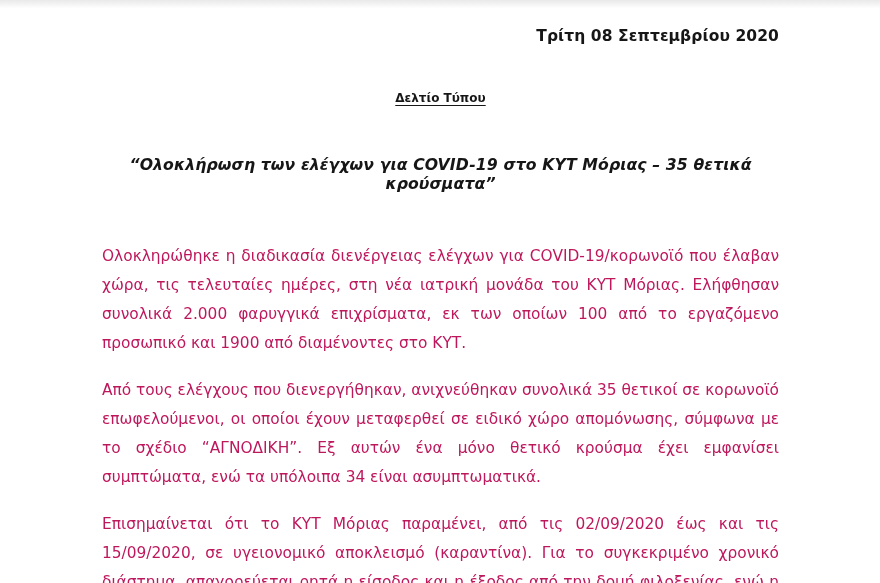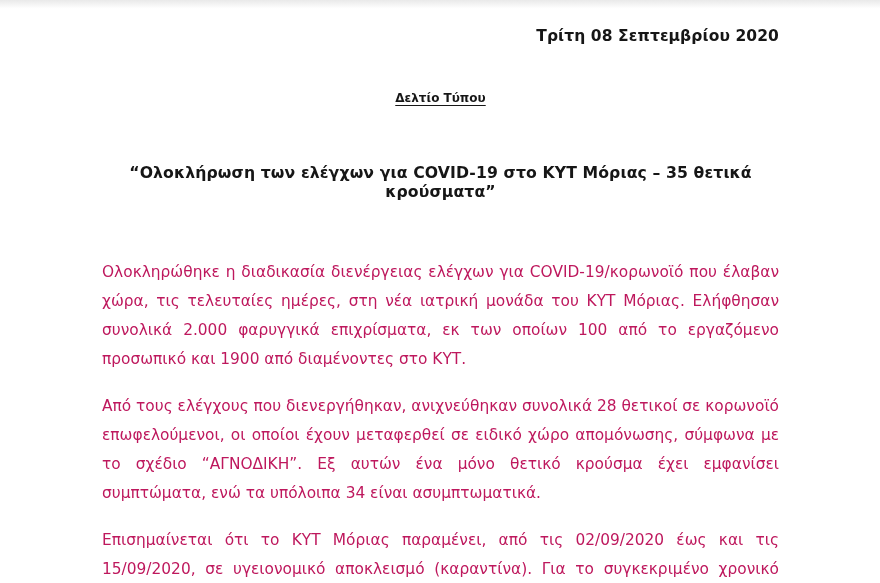--- a/index.html
+++ b/index.html
@@ -66,25 +66,26 @@
     font-weight: bold;
     color: #161616;
   }
   .press-release-label span {
     text-decoration: underline;
     text-underline-offset: 3px;
   }
 
   
   .headline {
-    margin: 14px;
+    margin: 6px;
     padding-top: 44px;
     text-align: center;
     font-size: 15.7px;
     font-weight: bold;
+    font-style: italic;
     color: #161616;
     letter-spacing: 0.1px;
   }
 
   
   .body-block {
     padding-top: 43px;
   }
   .body-paragraph {
     margin: 0 0 18px 0;
@@ -110,18 +111,18 @@
     <p class="date-line">Τρίτη 08 Σεπτεμβρίου 2020</p>
 
     <p class="press-release-label">
       <span>Δελτίο Τύπου</span>
     </p>
 
     <p class="headline">“Ολοκλήρωση των ελέγχων για COVID-19 στο ΚΥΤ Μόριας – 35 θετικά κρούσματα”</p>
 
     <div class="body-block">
       <p class="body-paragraph">Ολοκληρώθηκε η διαδικασία διενέργειας ελέγχων για COVID-19/κορωνοϊό που έλαβαν χώρα, τις τελευταίες ημέρες, στη νέα ιατρική μονάδα του ΚΥΤ Μόριας. Ελήφθησαν συνολικά 2.000 φαρυγγικά επιχρίσματα, εκ των οποίων 100 από το εργαζόμενο προσωπικό και 1900 από διαμένοντες στο ΚΥΤ.</p>
-      <p class="body-paragraph">Από τους ελέγχους που διενεργήθηκαν, ανιχνεύθηκαν συνολικά 28 θετικοί σε κορωνοϊό επωφελούμενοι, οι οποίοι έχουν μεταφερθεί σε ειδικό χώρο απομόνωσης, σύμφωνα με το σχέδιο “ΑΓΝΟΔΙΚΗ”. Εξ αυτών ένα μόνο θετικό κρούσμα έχει εμφανίσει συμπτώματα, ενώ τα υπόλοιπα 34 είναι ασυμπτωματικά.</p>
+      <p class="body-paragraph">Από τους ελέγχους που διενεργήθηκαν, ανιχνεύθηκαν συνολικά 35 θετικοί σε κορωνοϊό επωφελούμενοι, οι οποίοι έχουν μεταφερθεί σε ειδικό χώρο απομόνωσης, σύμφωνα με το σχέδιο “ΑΓΝΟΔΙΚΗ”. Εξ αυτών ένα μόνο θετικό κρούσμα έχει εμφανίσει συμπτώματα, ενώ τα υπόλοιπα 34 είναι ασυμπτωματικά.</p>
       <p class="body-paragraph">Επισημαίνεται ότι το ΚΥΤ Μόριας παραμένει, από τις 02/09/2020 έως και τις 15/09/2020, σε υγειονομικό αποκλεισμό (καραντίνα). Για το συγκεκριμένο χρονικό διάστημα, απαγορεύεται ρητά η είσοδος και η έξοδος από την δομή φιλοξενίας, ενώ η ΕΛ.ΑΣ. έχει ενισχυμένη παρουσία στο χώρο περιμετρικά του ΚΥΤ, για την τήρηση της απαγόρευσης της κυκλοφορίας καθ᾽ όλη τη διάρκεια της ημέρας.</p>
     </div>
 
   </div>
 </div>
 
 </body></html>

